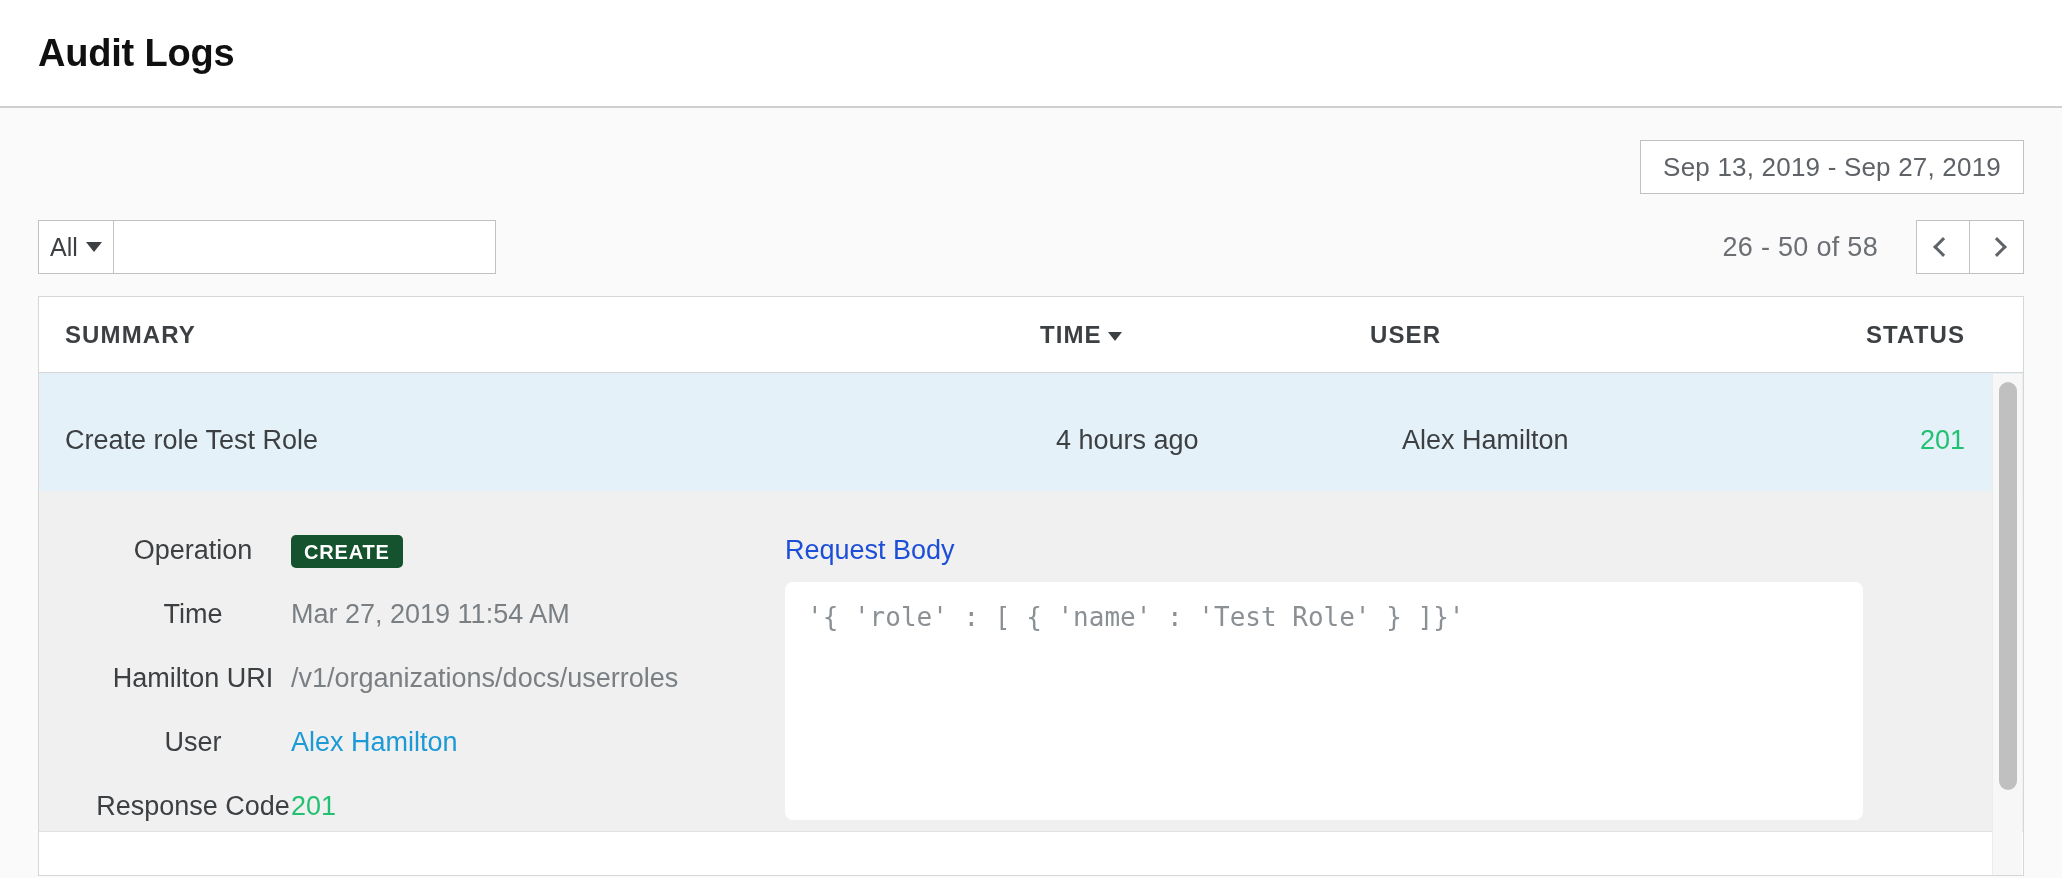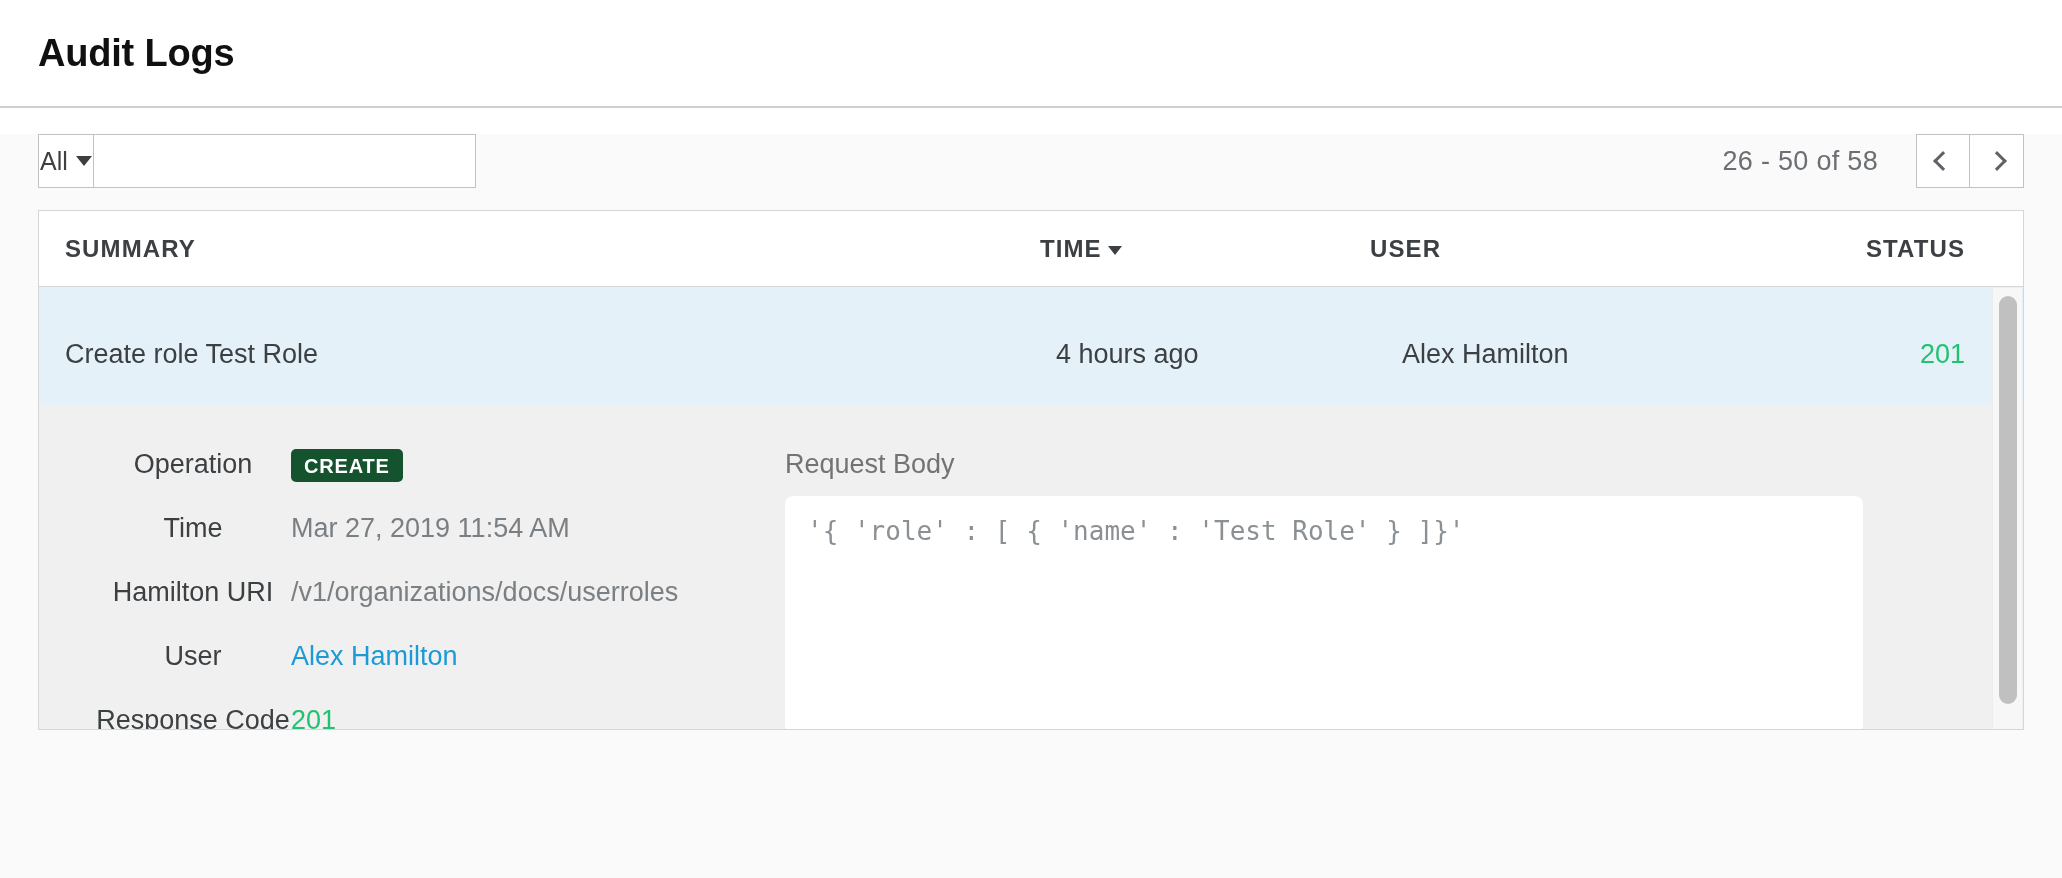--- a/index.html
+++ b/index.html
@@ -61,21 +61,21 @@
     margin-top: 26px;
   }
   .search-group {
     display: flex;
     align-items: stretch;
     height: 54px;
   }
   .filter-select {
     border: 1px solid #c2c2c2;
     background: #ffffff;
-    width: 56px;
+    width: 76px;
     display: flex;
     align-items: center;
     justify-content: center;
     gap: 8px;
     font-size: 25px;
     color: #3c4043;
     cursor: pointer;
   }
   .caret-down {
     width: 0; height: 0;
@@ -122,21 +122,21 @@
   .chev { width: 14px; height: 14px; border-style: solid; border-color: #5f6368; display:inline-block; }
   .chev-left  { border-width: 0 0 3px 3px; transform: rotate(45deg); }
   .chev-right { border-width: 3px 3px 0 0; transform: rotate(45deg); }
 
   
   .table-wrap {
     margin-top: 22px;
     border: 1px solid #d6d6d6;
     background: #ffffff;
     position: relative;
-    height: 520px;
+    height: 580px;
     overflow: hidden;
   }
   .thead {
     display: flex;
     align-items: center;
     height: 76px;
     background: #ffffff;
     border-bottom: 1px solid #d6d6d6;
     padding: 0 0 0 26px;
   }
@@ -209,21 +209,21 @@
     font-weight: bold;
     letter-spacing: 0.8px;
     padding: 7px 13px 6px;
     border-radius: 5px;
     line-height: 1;
   }
 
   .detail-right { flex: 1; padding-right: 160px; }
   .rb-label {
     font-size: 27px;
-    color: #737373;
+    color: #1d4ed8;
     margin-bottom: 16px;
   }
   .rb-box {
     background: #ffffff;
     border-radius: 8px;
     height: 238px;
     padding: 18px 22px;
     font-family: "DejaVu Sans Mono", monospace;
     font-size: 26px;
     color: #8a9094;
@@ -264,20 +264,23 @@
 </style>
 </head>
 <body>
 
 <div class="page-header">
   <div class="page-title">Audit Logs</div>
 </div>
 
 <div class="page-body">
 
+  <div class="daterange-row">
+    <div class="daterange">Sep 13, 2019 - Sep 27, 2019</div>
+  </div>
 
   <div class="toolbar">
     <div class="search-group">
       <div class="filter-select">
         <span>All</span>
         <span class="caret-down"></span>
       </div>
       <input class="search-input" type="text" value="" placeholder="" style="">
     </div>
 

